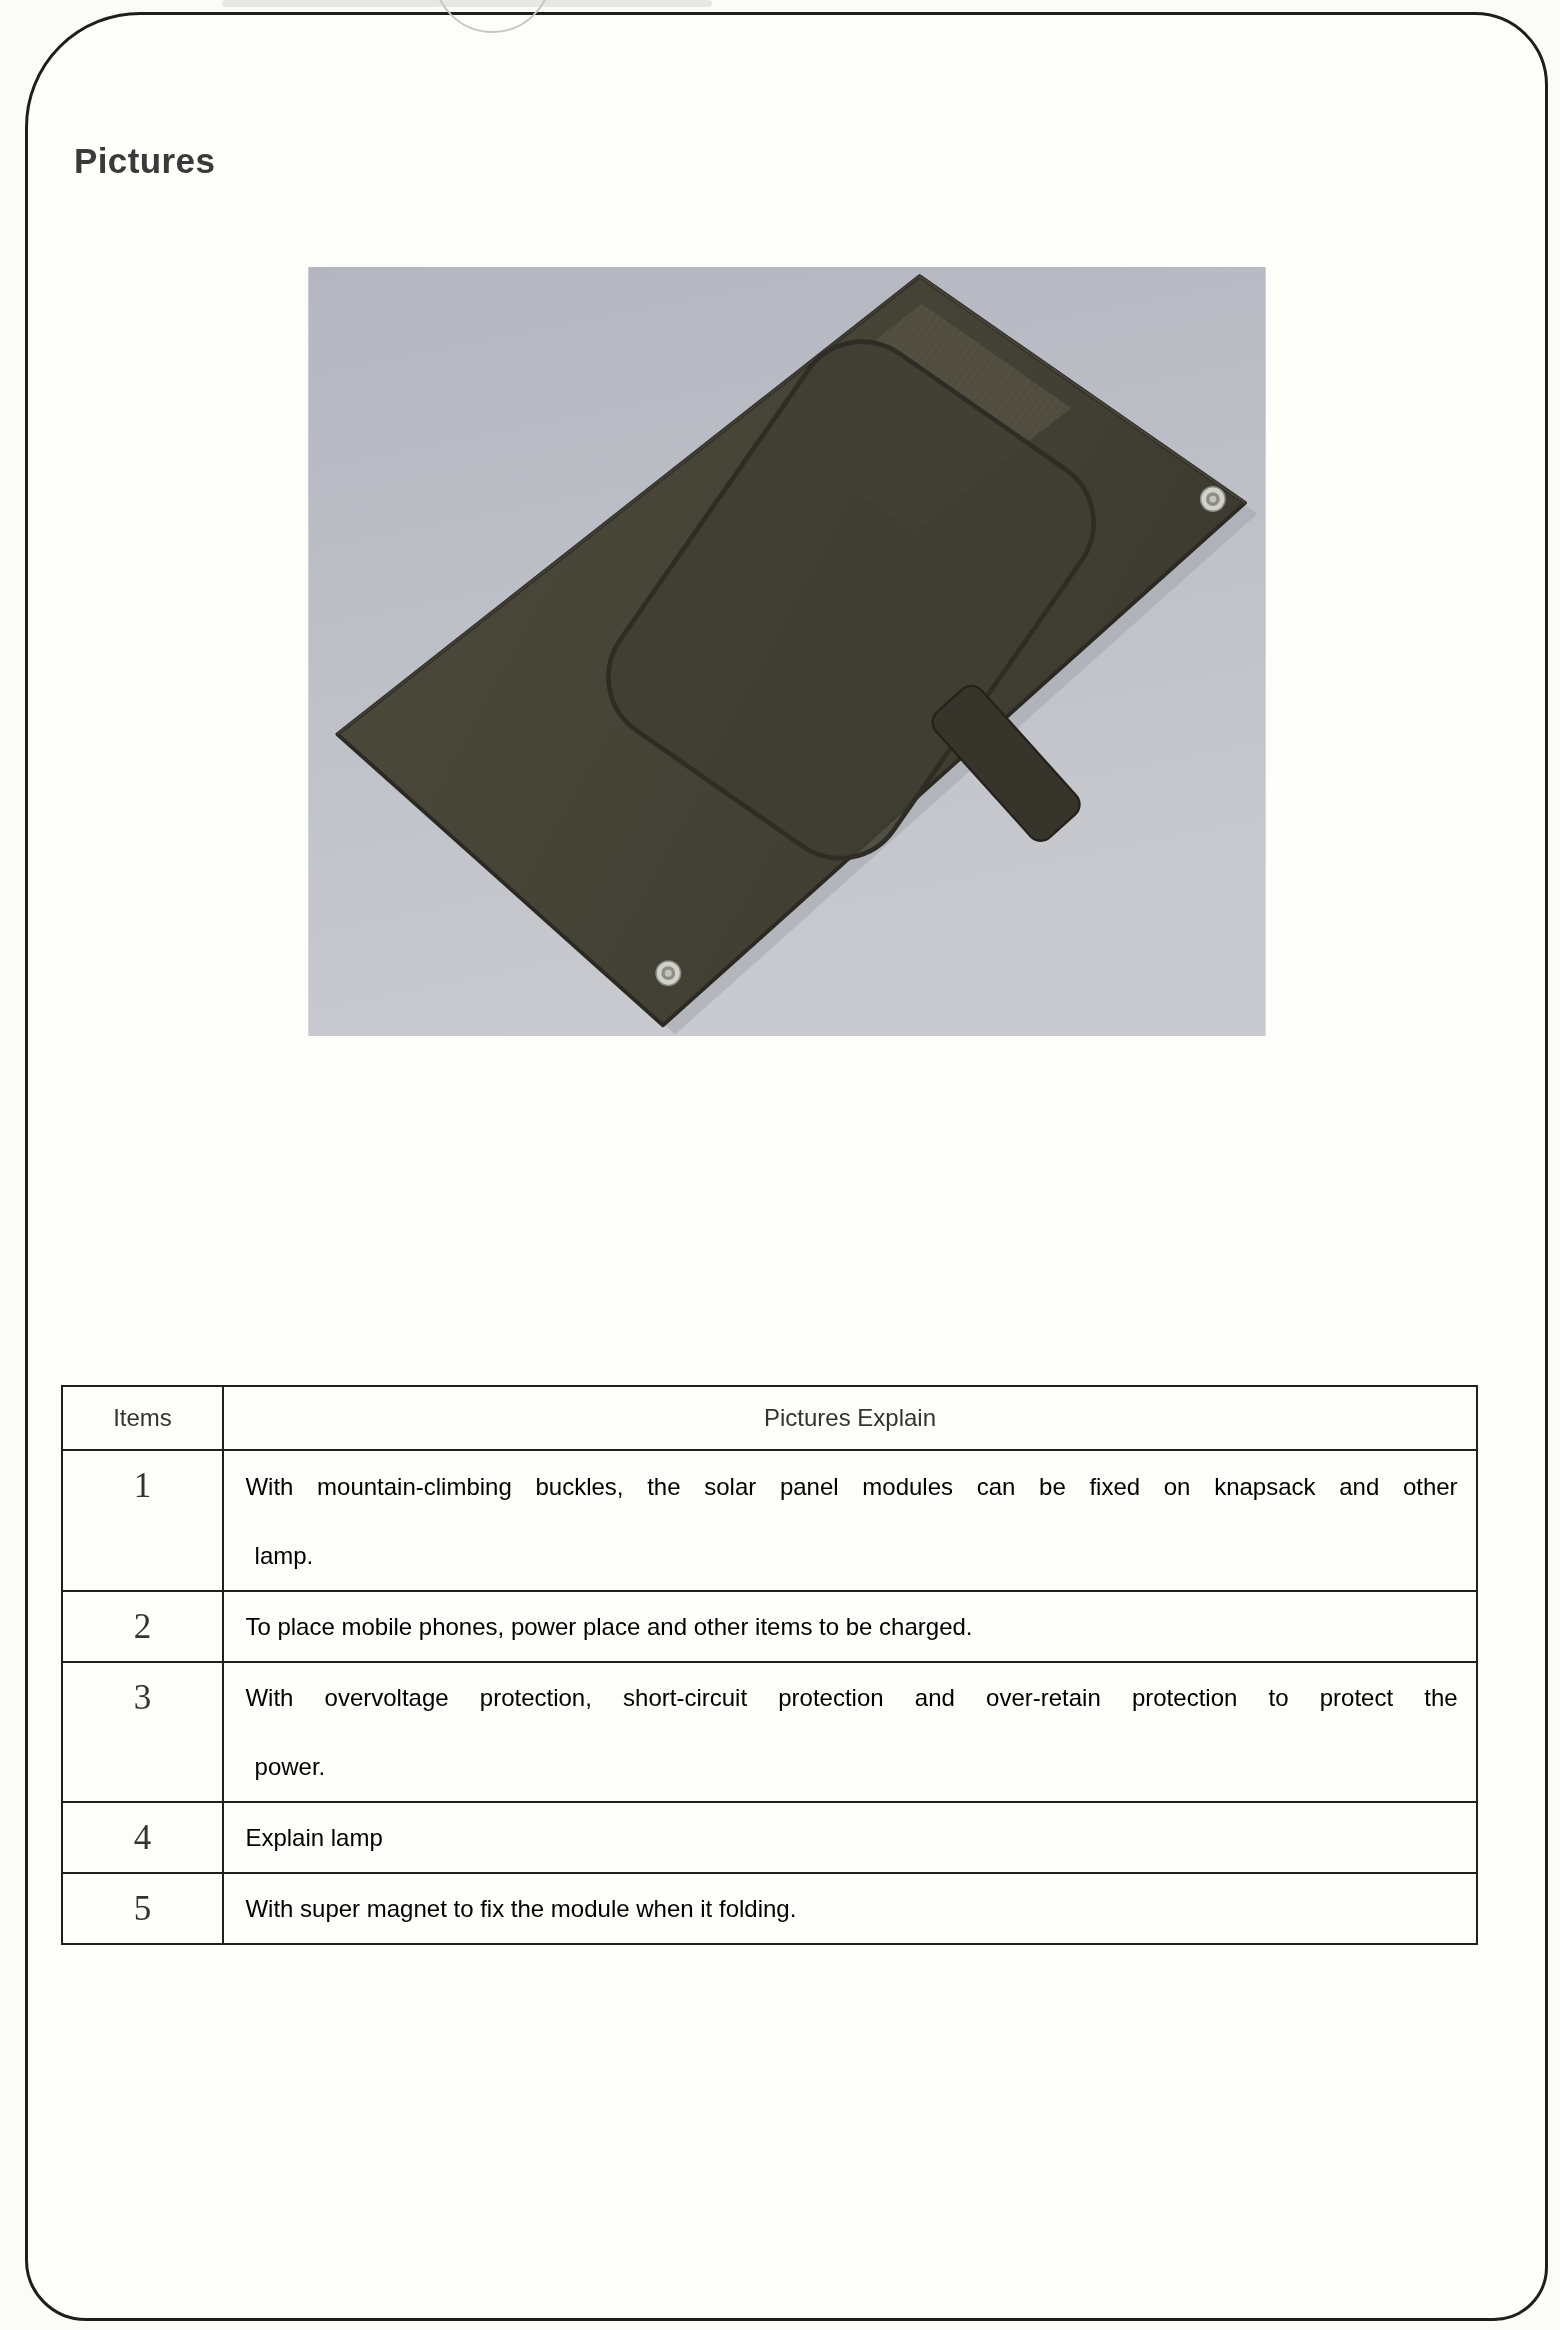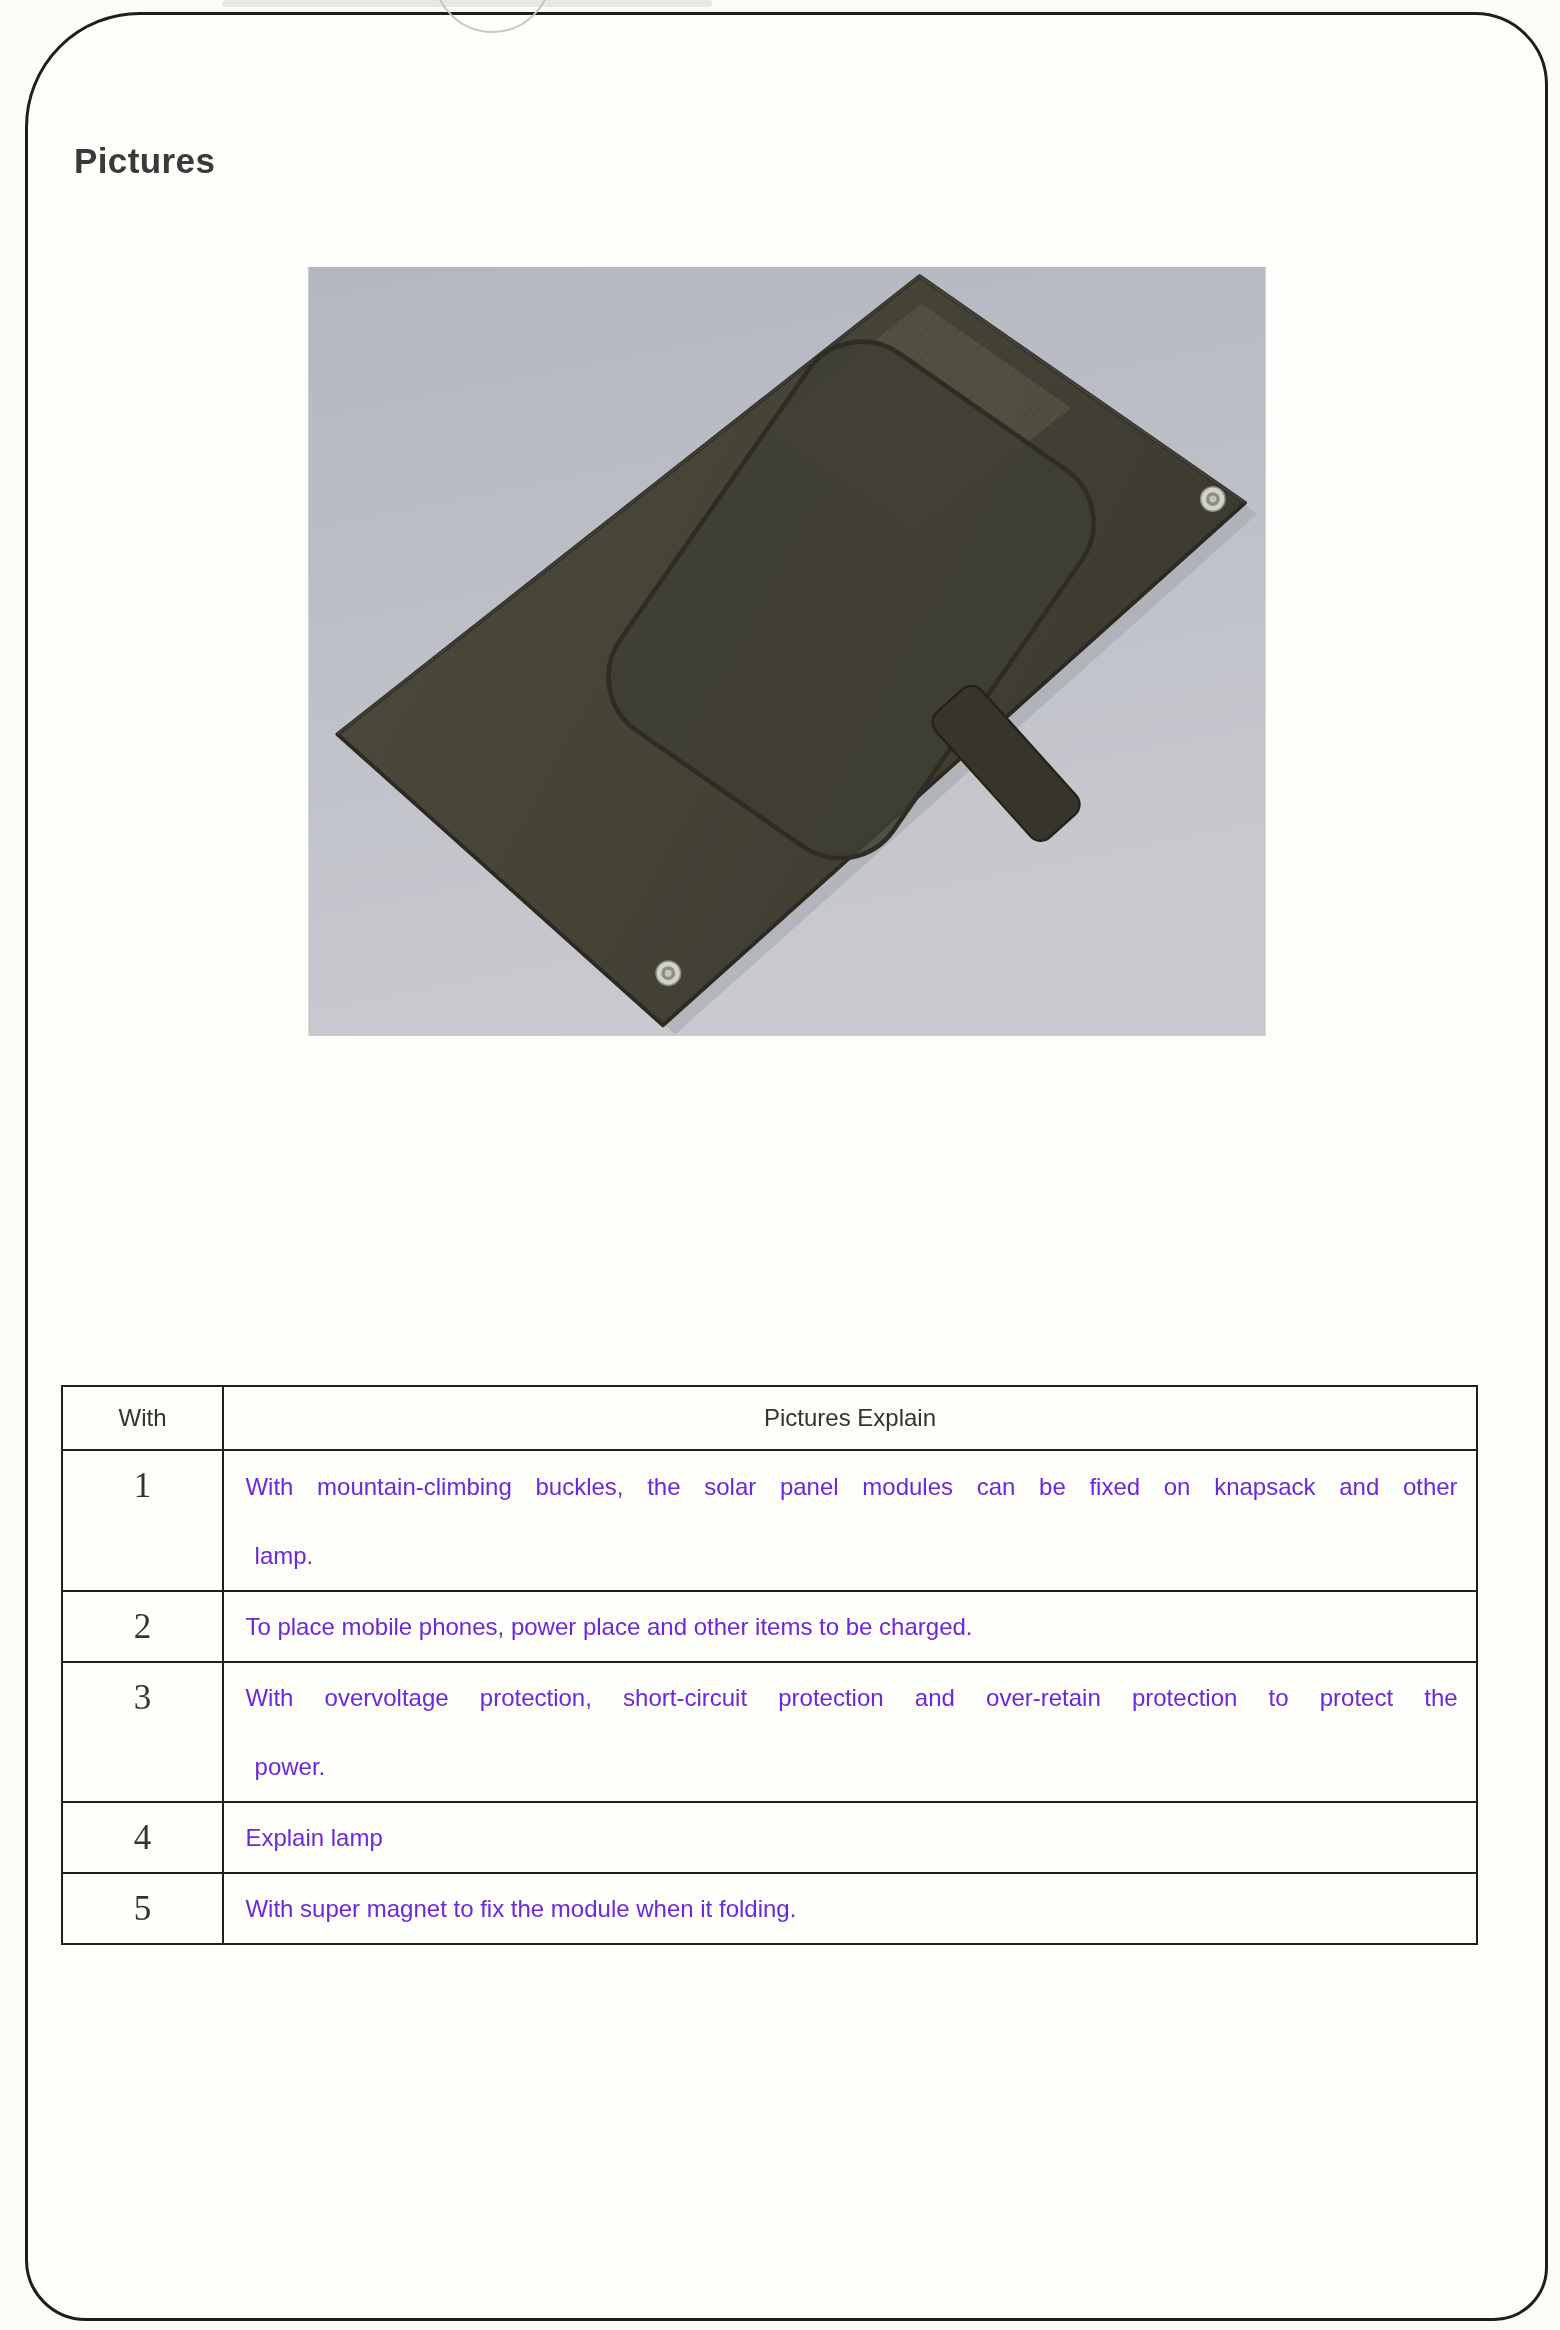--- a/index.html
+++ b/index.html
@@ -108,21 +108,21 @@
     color: #333;
     text-align: center;
     vertical-align: top;
     line-height: 69px;
   }
   td.explain {
     font-size: 24px;
     vertical-align: middle;
     padding-left: 21.4px;
     padding-right: 18.4px;
-    color: #6d28d9;
+    color: #000000;
     margin-left: 48px;
   }
   .tline {
     line-height: 69px;
     white-space: normal;
   }
   .tline-justify {
     text-align: justify;
     text-align-last: justify;
   }
@@ -184,21 +184,21 @@
         <circle cx="470" cy="922" r="16" fill="#d2d2cc" stroke="#88887f" stroke-width="2"></circle>
         <circle cx="470" cy="922" r="9" fill="#8e8e85"></circle>
         <circle cx="470" cy="922" r="4.5" fill="#c4c4bc"></circle>
       </g>
     </svg>
   </figure>
 
   <table class="spec-table">
     <thead>
       <tr>
-        <th class="col-items">With</th>
+        <th class="col-items">Items</th>
         <th class="col-explain">Pictures Explain</th>
       </tr>
     </thead>
     <tbody>
       <tr>
         <td class="num">1</td>
         <td class="explain">
           <div class="tline tline-justify">With mountain-climbing buckles, the solar panel modules can be fixed on knapsack and other</div>
           <div class="tline tline-cont">lamp.</div>
         </td>

